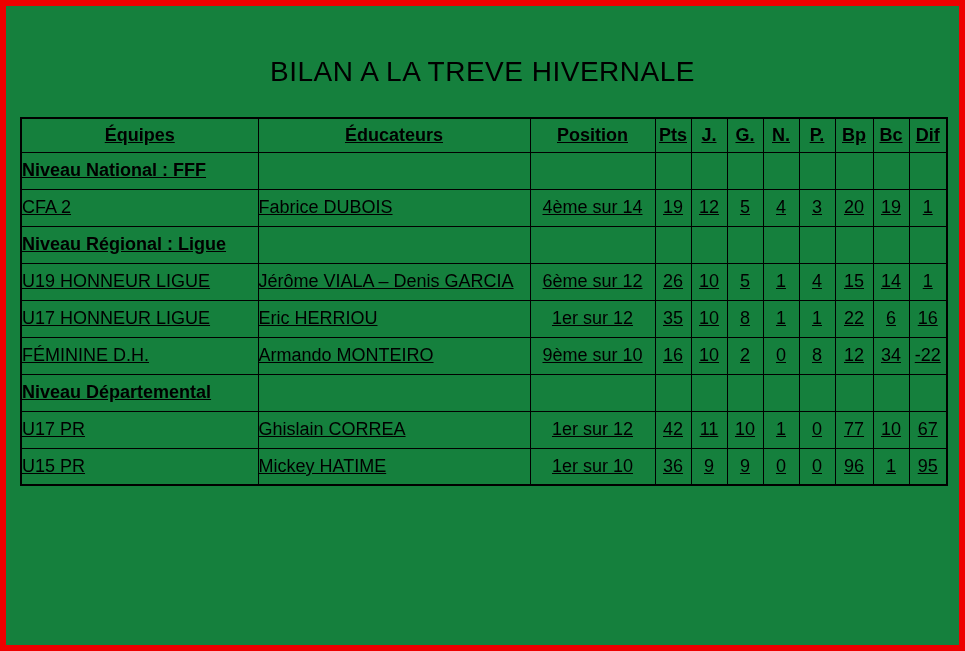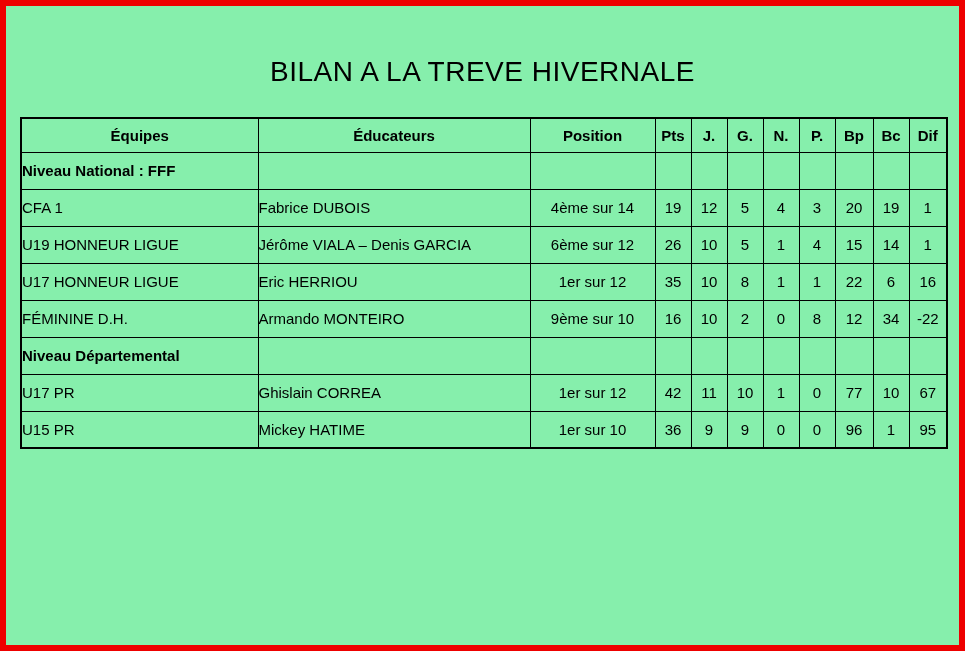--- a/index.html
+++ b/index.html
@@ -6,21 +6,21 @@
     margin: 0;
     padding: 0;
     background: #ffffff;
     font-family: "Liberation Sans", sans-serif;
   }
   .frame {
     box-sizing: border-box;
     width: 965px;
     height: 651px;
     border: 6px solid #ee0000;
-    background: #86efac;
+    background: #15803d;
     position: relative;
     overflow: hidden;
   }
   .page-title {
     position: absolute;
     top: 50px;
     left: 0;
     width: 100%;
     text-align: center;
     font-size: 28px;
@@ -29,22 +29,23 @@
     letter-spacing: 0.5px;
   }
   table.report {
     position: absolute;
     top: 111px;
     left: 14px;
     width: 926px;
     border-collapse: collapse;
     table-layout: fixed;
     border: 2px solid #000000;
-    font-size: 15px;
+    font-size: 18px;
     color: #000000;
+    text-decoration: underline;
   }
   table.report td, table.report th {
     border: 1.5px solid #000000;
     overflow: hidden;
     white-space: nowrap;
     padding: 0;
     vertical-align: middle;
   }
   tr.header-row { height: 34px; }
   tr.body-row   { height: 37px; padding-left: 24px; }
@@ -98,33 +99,46 @@
           <td></td>
       <td></td>
           <td></td>
       <td></td>
           <td></td>
       <td></td>
           <td></td>
     </tr>
 
     <tr class="body-row">
-      <td class="c-left">CFA 1</td>
+      <td class="c-left">CFA 2</td>
       <td class="c-left">Fabrice DUBOIS</td>
       <td class="c-center">4ème sur 14</td>
       <td class="c-center">19</td>
       <td class="c-center">12</td>
       <td class="c-center">5</td>
       <td class="c-center">4</td>
       <td class="c-center">3</td>
       <td class="c-center">20</td>
       <td class="c-center">19</td>
       <td class="c-center">1</td>
     </tr>
 
+    <tr class="body-row">
+      <td class="c-left section-label">Niveau Régional : Ligue</td>
+      <td></td>
+          <td></td>
+      <td></td>
+          <td></td>
+      <td></td>
+          <td></td>
+      <td></td>
+          <td></td>
+      <td></td>
+          <td></td>
+    </tr>
 
 
     <tr class="body-row">
       <td class="c-left">U19 HONNEUR LIGUE</td>
       <td class="c-left">Jérôme VIALA – Denis GARCIA</td>
       <td class="c-center">6ème sur 12</td>
       <td class="c-center">26</td>
       <td class="c-center">10</td>
       <td class="c-center">5</td>
       <td class="c-center">1</td>

